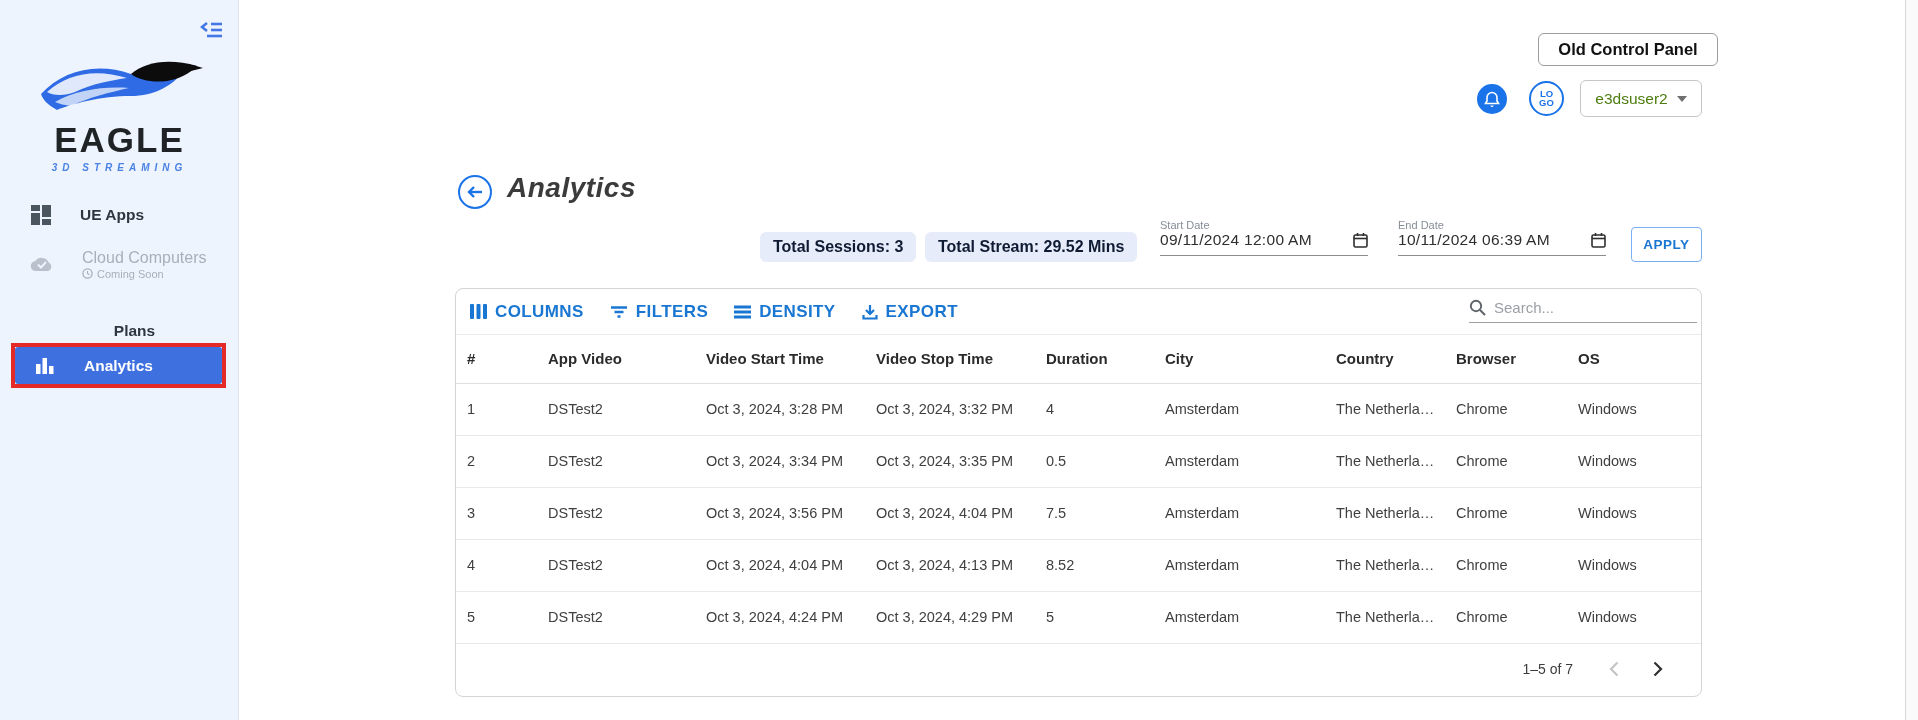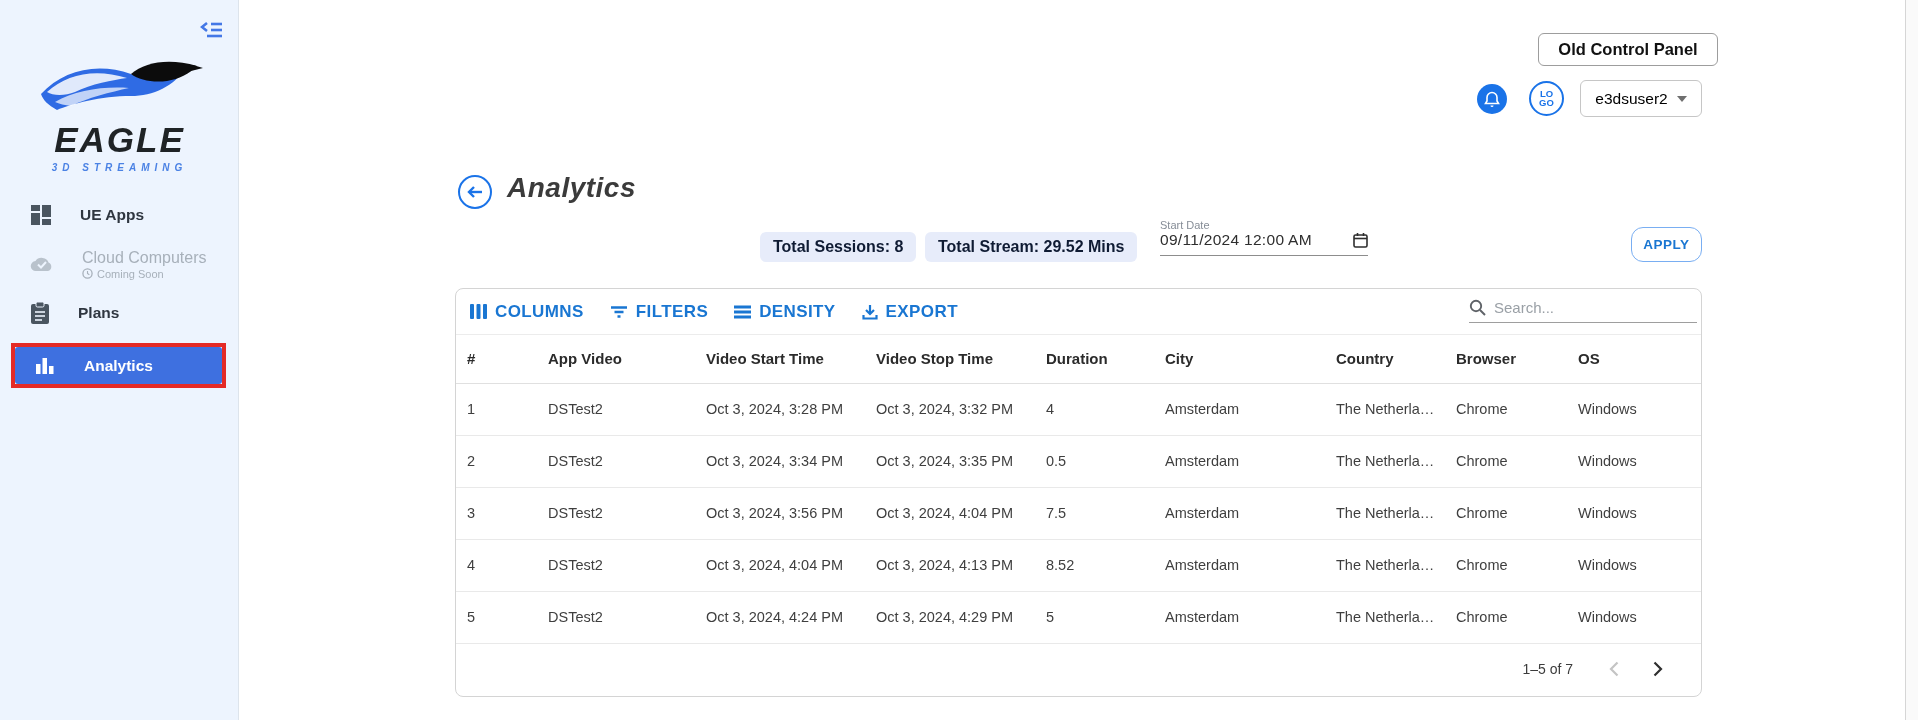--- a/index.html
+++ b/index.html
@@ -7,21 +7,21 @@
               font-family:"Liberation Sans", sans-serif; }
   .root { position:relative; width:1918px; height:720px; background:#ffffff; }
 
   
   .sidebar { position:absolute; left:0; top:0; width:239px; height:720px;
              background:#edf4fe; border-right:1px solid #dde4ec; }
   .collapse-btn { position:absolute; left:198px; top:15px; width:28px; height:28px;
                   cursor:pointer; display:flex; align-items:center; justify-content:center; }
   .logo-wrap { position:absolute; left:0; top:58px; width:239px; text-align:center; }
   .logo-swoosh { display:block; margin:0 auto; }
-  .logo-word { font-size:35px; font-weight:800; font-style:italic; color:#1f2326;
+  .logo-word { font-size:35px; font-weight:800; color:#1f2326;
                letter-spacing:2px; line-height:1; margin-top:2px; }
   .logo-tag { font-size:10px; font-weight:700; font-style:italic; color:#4b82e4;
               letter-spacing:5px; margin-top:5px; }
   .nav-item { position:absolute; left:0; width:239px; display:flex; align-items:center;
               gap:28px; padding-left:30px; cursor:pointer; }
   .nav-label { font-size:15.5px; font-weight:600; color:#2f3640; }
   .nav-disabled .nav-label { color:#a7b0ba; font-weight:400; font-size:16px; }
   .nav-sub { font-size:11px; color:#a7b0ba; display:flex; align-items:center; gap:4px; margin-top:1px; }
   .nav-analytics-outline { position:absolute; left:11px; top:343px; width:215px; height:45px;
                            border:4px solid #e42a26; cursor:pointer; }
@@ -36,21 +36,21 @@
                    display:flex; align-items:center; justify-content:center; }
   .bell-btn { position:absolute; left:1477px; top:84px; width:30px; height:30px; border-radius:50%;
               background:#1a73e8; display:flex; align-items:center; justify-content:center; cursor:pointer; }
   .logo-badge { position:absolute; left:1529px; top:81px; width:35px; height:35px; border-radius:50%;
                 background:#fff; border:2px solid #1a73e8; cursor:pointer;
                 display:flex; flex-direction:column; align-items:center; justify-content:center; }
   .logo-badge span { color:#1a73e8; font-size:9.5px; font-weight:800; line-height:8.5px; letter-spacing:0px; }
   .user-chip { position:absolute; left:1580px; top:80px; width:122px; height:37px;
                border:1px solid #c6c6c6; border-radius:6px; background:#fff; cursor:pointer;
                display:flex; align-items:center; justify-content:center; gap:9px; }
-  .user-chip .name { font-size:15.5px; color:#000000; }
+  .user-chip .name { font-size:15.5px; color:#4d7c0f; }
   .caret { width:0; height:0; border-left:5px solid transparent; border-right:5px solid transparent;
            border-top:6px solid #6f6f6f; }
 
   
   .back-btn { position:absolute; left:458px; top:175px; width:34px; height:34px; border-radius:50%;
               border:2.5px solid #1a73e8; background:#fff; cursor:pointer;
               display:flex; align-items:center; justify-content:center; }
   .page-title { position:absolute; left:507px; top:172px; font-size:28px; font-weight:800;
                 font-style:italic; color:#3b3b3b; letter-spacing:0.5px; }
 
@@ -58,21 +58,21 @@
   .chip { position:absolute; top:232px; height:30px; background:#e7ecfa; border-radius:6px;
           display:flex; align-items:center; padding:0 13px; font-size:16px; font-weight:600; color:#0f1b33; }
   .chip-sessions { left:760px; } .chip-stream { left:925px; }
   .date-field { position:absolute; top:219px; width:208px; }
   .date-start { left:1160px; } .date-end { left:1398px; }
   .date-label { font-size:11px; color:#868d97; }
   .date-row { display:flex; align-items:center; justify-content:space-between; margin-top:0;
               border-bottom:1px solid #8d8d8d; padding-bottom:6px; cursor:text; }
   .date-value { font-size:15.5px; color:#2e2e2e; letter-spacing:0.3px; }
   .apply-btn { position:absolute; left:1631px; top:227px; width:71px; height:35px;
-               border:1px solid #79aef2; border-radius:12px; background:#fff; color:#1976d2;
+               border:1px solid #79aef2; border-radius:4px; background:#fff; color:#1976d2;
                font-size:13.5px; font-weight:700; letter-spacing:0.5px; cursor:pointer; }
 
   
   .card { position:absolute; left:455px; top:288px; width:1247px; height:409px;
           border:1px solid #d4d4d4; border-radius:8px; background:#fff; overflow:hidden; }
   .toolbar { position:absolute; left:0; top:0; width:100%; height:46px;
              display:flex; align-items:center; padding-left:14px; gap:26px;
              border-bottom:1px solid #ececec; }
   .tb-btn { display:flex; align-items:center; gap:8px; color:#1976d2; font-size:17px;
             font-weight:600; letter-spacing:0.4px; background:none; border:none; cursor:pointer;
@@ -146,21 +146,21 @@
         <div class="nav-sub">
           <svg width="11" height="11" viewBox="0 0 12 12">
             <circle cx="6" cy="6" r="5" fill="none" stroke="#a7b0ba" stroke-width="1.4"></circle>
             <polyline points="6,3.2 6,6 8,7.4" fill="none" stroke="#a7b0ba" stroke-width="1.2"></polyline>
           </svg>
           <span>Coming Soon</span>
         </div>
       </div>
     </div>
 
-    <div class="nav-item" style="top:294px; height:38px;">
+    <div class="nav-item" style="top:294px; height:38px;flex-direction:column;">
       <svg width="20" height="24" viewBox="0 0 20 24">
         <rect x="1" y="3" width="18" height="20" rx="2" fill="#4a5560"></rect>
         <rect x="6" y="1" width="8" height="5" rx="1.5" fill="#4a5560" stroke="#edf4fe" stroke-width="1"></rect>
         <line x1="5" y1="11" x2="15" y2="11" stroke="#edf4fe" stroke-width="1.6"></line>
         <line x1="5" y1="15" x2="15" y2="15" stroke="#edf4fe" stroke-width="1.6"></line>
         <line x1="5" y1="19" x2="12" y2="19" stroke="#edf4fe" stroke-width="1.6"></line>
       </svg>
       <span class="nav-label">Plans</span>
     </div>
 
@@ -196,36 +196,48 @@
   </div>
 
   <div class="back-btn">
     <svg width="18" height="14" viewBox="0 0 18 14">
       <line x1="3" y1="7" x2="16" y2="7" stroke="#1a73e8" stroke-width="2.4"></line>
       <polyline points="8,2 3,7 8,12" fill="none" stroke="#1a73e8" stroke-width="2.4"></polyline>
     </svg>
   </div>
   <h1 class="page-title">Analytics</h1>
 
-  <div class="chip chip-sessions">Total Sessions: 8</div>
+  <div class="chip chip-sessions">Total Sessions: 3</div>
   <div class="chip chip-stream">Total Stream: 29.52 Mins</div>
 
   <div class="date-field date-start">
     <div class="date-label">Start Date</div>
     <div class="date-row">
       <span class="date-value">09/11/2024 12:00 AM</span>
       <svg width="15" height="16" viewBox="0 0 15 16">
         <rect x="1" y="3" width="13" height="12" rx="1.5" fill="none" stroke="#2e2e2e" stroke-width="1.6"></rect>
         <line x1="1" y1="6.5" x2="14" y2="6.5" stroke="#2e2e2e" stroke-width="1.6"></line>
         <line x1="4.5" y1="1" x2="4.5" y2="4" stroke="#2e2e2e" stroke-width="1.6"></line>
         <line x1="10.5" y1="1" x2="10.5" y2="4" stroke="#2e2e2e" stroke-width="1.6"></line>
       </svg>
     </div>
   </div>
 
+  <div class="date-field date-end">
+    <div class="date-label">End Date</div>
+    <div class="date-row">
+      <span class="date-value">10/11/2024 06:39 AM</span>
+      <svg width="15" height="16" viewBox="0 0 15 16">
+        <rect x="1" y="3" width="13" height="12" rx="1.5" fill="none" stroke="#2e2e2e" stroke-width="1.6"></rect>
+        <line x1="1" y1="6.5" x2="14" y2="6.5" stroke="#2e2e2e" stroke-width="1.6"></line>
+        <line x1="4.5" y1="1" x2="4.5" y2="4" stroke="#2e2e2e" stroke-width="1.6"></line>
+        <line x1="10.5" y1="1" x2="10.5" y2="4" stroke="#2e2e2e" stroke-width="1.6"></line>
+      </svg>
+    </div>
+  </div>
 
   <button class="apply-btn">APPLY</button>
 
   <section class="card">
 
     <div class="toolbar">
       <button class="tb-btn">
         <svg width="17" height="15" viewBox="0 0 17 15">
           <rect x="0" y="0" width="4" height="15" rx="1" fill="#1976d2"></rect>
           <rect x="6.5" y="0" width="4" height="15" rx="1" fill="#1976d2"></rect>

